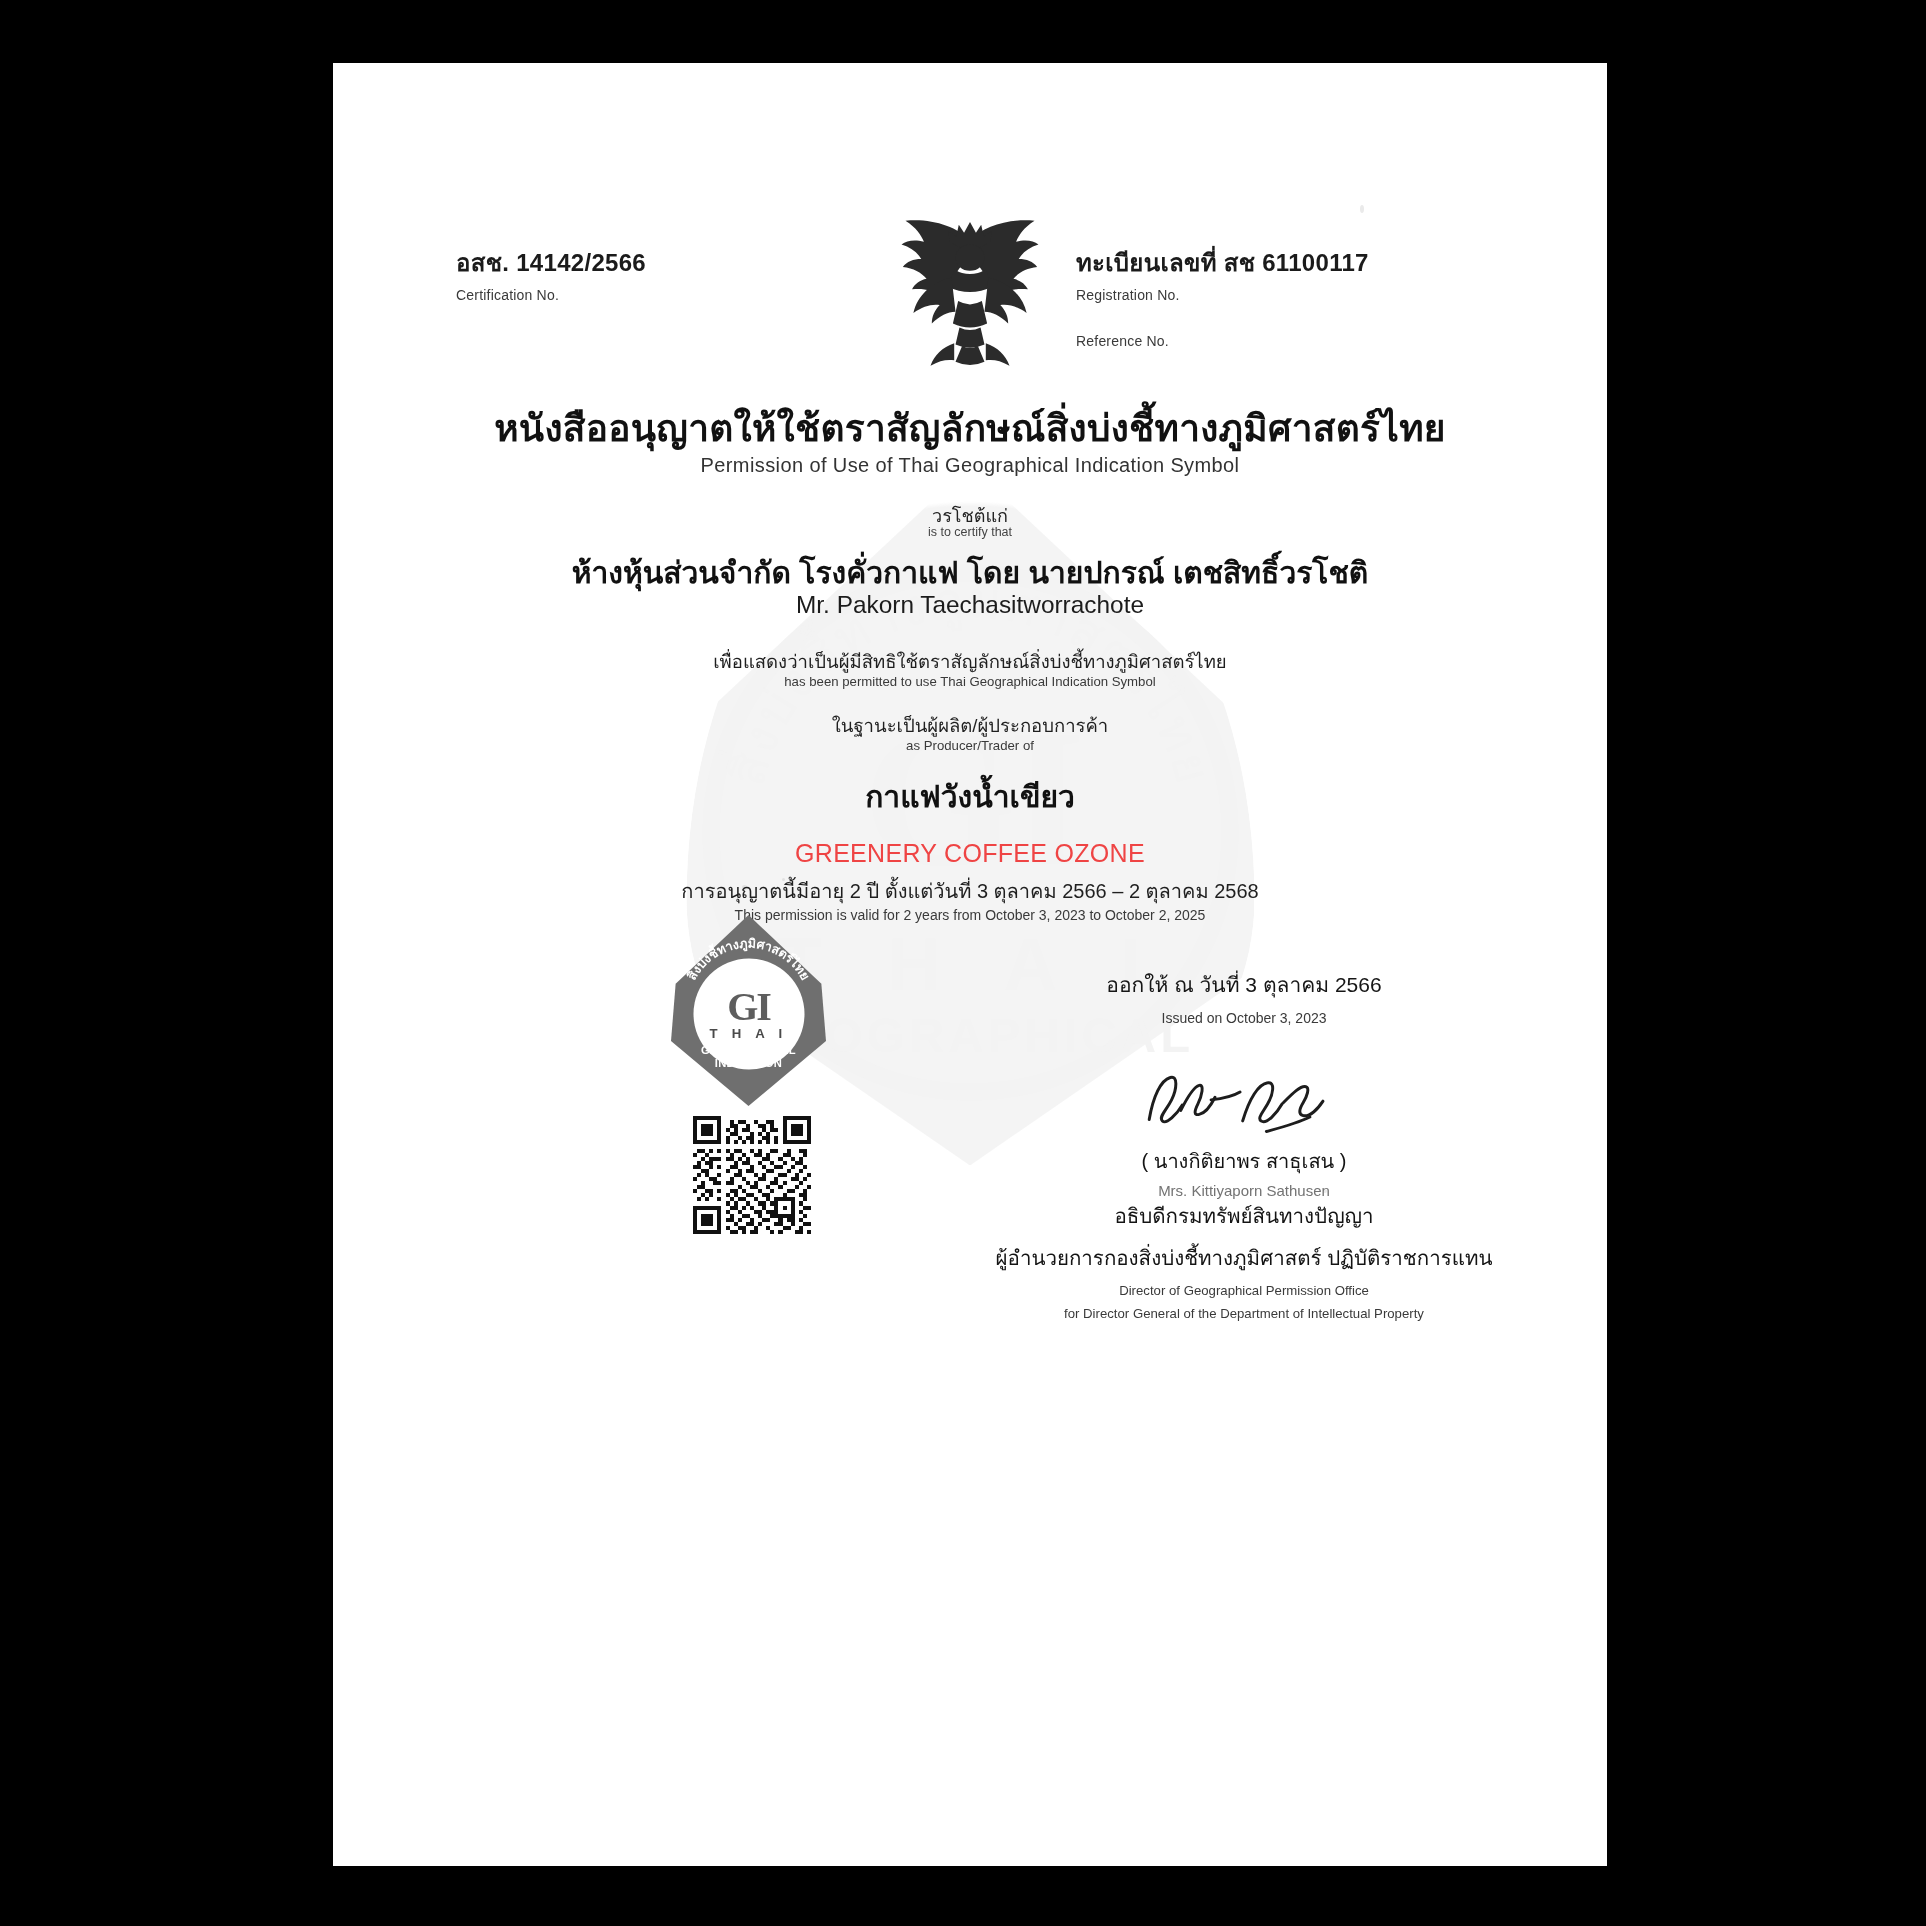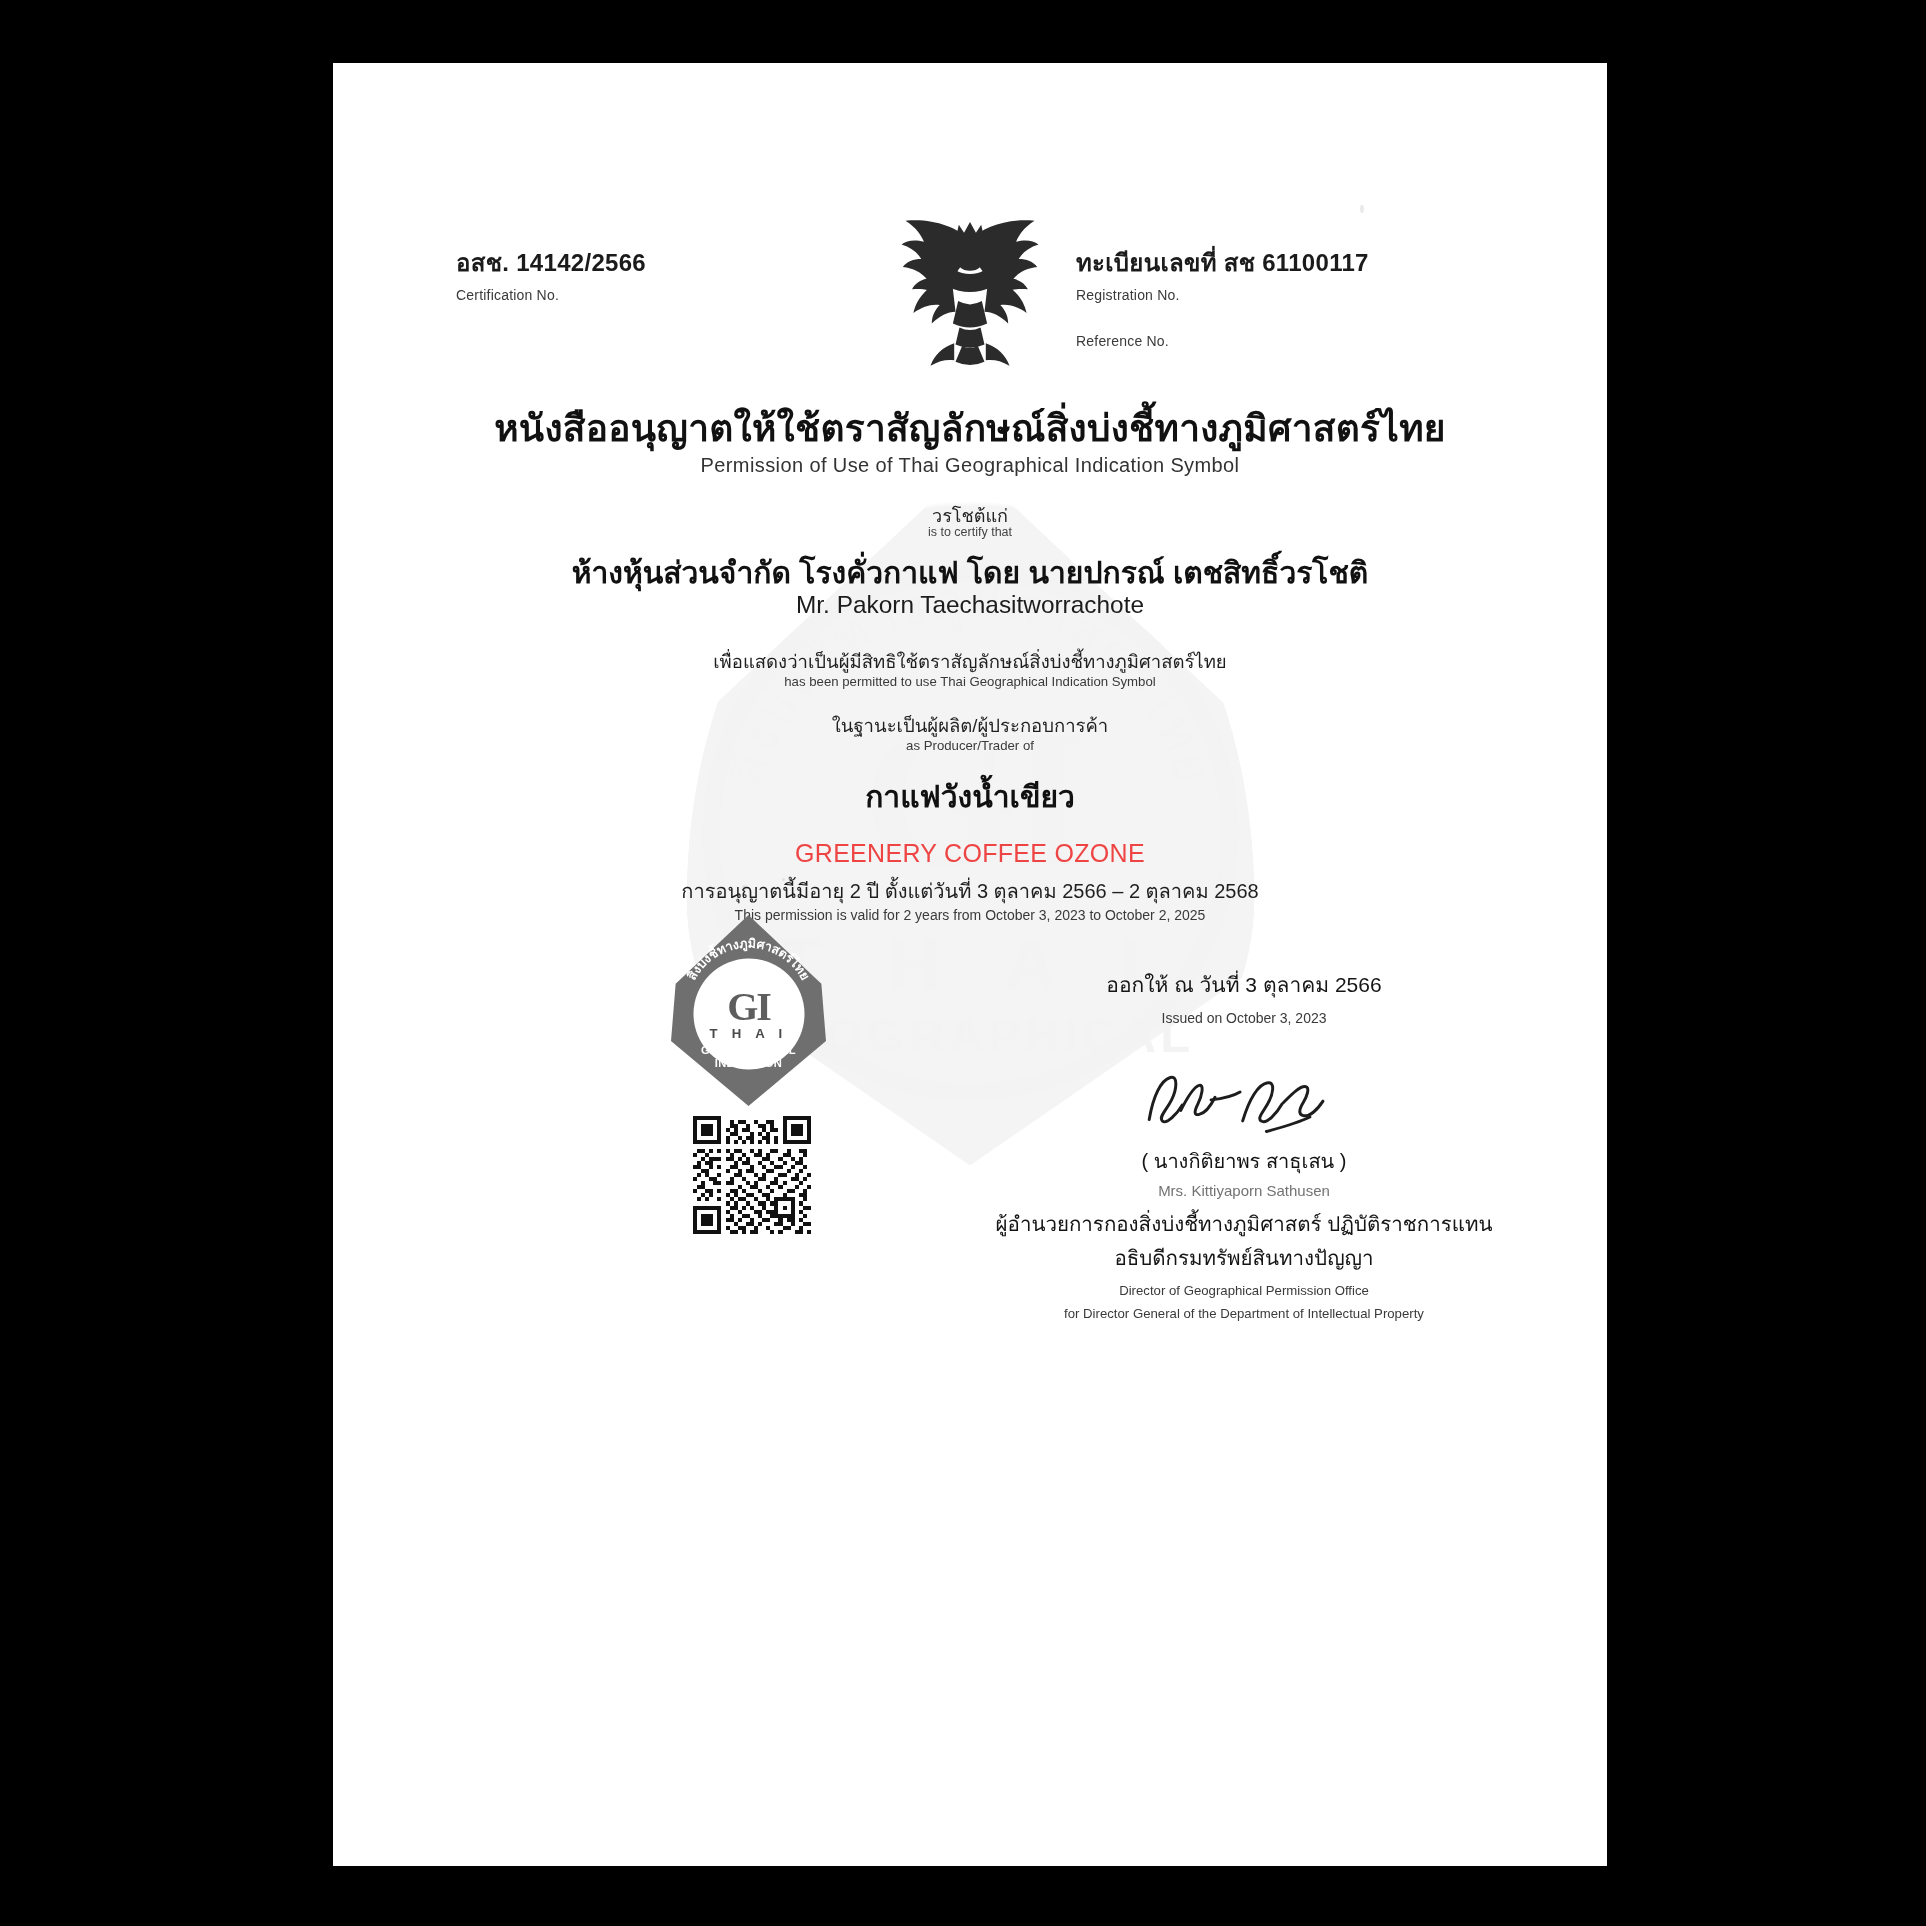--- a/index.html
+++ b/index.html
@@ -413,22 +413,22 @@
           <path d="M130 56 c18 -2 34 -6 44 -12"></path>
           <path d="M178 88 c10 -34 24 -56 38 -58 12 -2 8 18 0 32 -8 14 -16 22 -10 26 8 6 24 -12 32 -26"></path>
           <path d="M240 60 c14 -14 26 -26 34 -24 6 2 2 14 -4 24 -6 10 -8 18 0 20 10 2 22 -10 30 -22"></path>
           <path d="M214 104 c22 -6 46 -12 66 -22"></path>
         </g>
       </svg>
     </div>
 
     <div class="signer-th">(  นางกิติยาพร สาธุเสน  )</div>
     <div class="signer-en">Mrs. Kittiyaporn Sathusen</div>
+    <div class="role1-th" style="margin-top:2.6px;">อธิบดีกรมทรัพย์สินทางปัญญา</div>
     <div class="role1-th">ผู้อำนวยการกองสิ่งบ่งชี้ทางภูมิศาสตร์ ปฏิบัติราชการแทน</div>
-    <div class="role1-th" style="margin-top:2.6px;">อธิบดีกรมทรัพย์สินทางปัญญา</div>
     <div class="role-en-line">Director of Geographical Permission Office</div>
     <div class="role-en-line" style="margin-top:1.3px;">for Director General of the Department of Intellectual Property</div>
   </div>
 
   <div class="seal">
     <div class="seal-drop"></div>
     <svg class="seal-arc-text" viewBox="0 0 235 235">
       <defs>
         <path id="sealArc" d="M 26,132 A 92,92 0 0 1 209,132" fill="none"></path>
       </defs>

